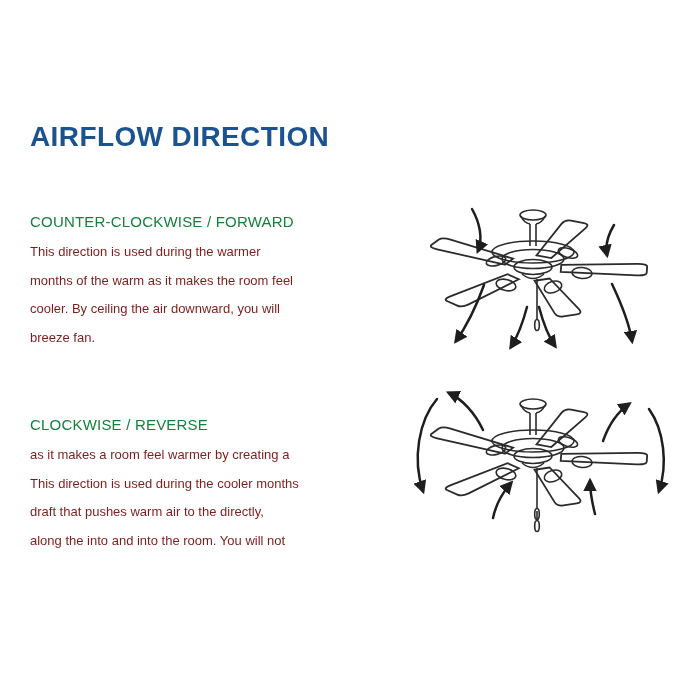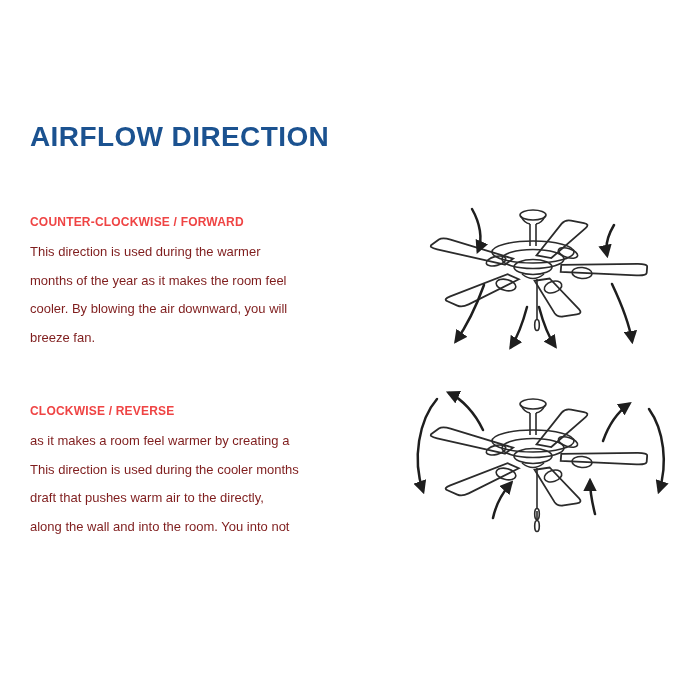--- a/index.html
+++ b/index.html
@@ -18,28 +18,28 @@
     top: 122px;
     margin: 0;
     font-size: 28px;
     line-height: 30px;
     font-weight: 800;
     letter-spacing: 0.4px;
     color: #1b5290;
   }
   .sec { position: absolute; left: 30px; width: 372px; }
   .sec-1 { top: 211px; }
-  .sec-2 { top: 400px; }
+  .sec-2 { top: 414px; }
   .sec h2 {
     margin: 0 0 5px 0;
-    font-size: 12px;
+    font-size: 15px;
     line-height: 22px;
-    font-weight: 700;
+    font-weight: 400;
     letter-spacing: 0.2px;
-    color: #ef4444;
+    color: #15803d;
   }
   .body-line {
     font-size: 13px;
     line-height: 28.6px;
     color: #7f1d1d;
     white-space: nowrap;
   }
   .fan { position: absolute; }
   .fan-1 { left: 400px; top: 195px; width: 300px; height: 190px; }
   .fan-2 { left: 395px; top: 385px; width: 300px; height: 215px; }
@@ -51,33 +51,33 @@
 <body>
 
 <div class="page">
 
   <h1 class="title">AIRFLOW DIRECTION</h1>
 
   <section class="sec sec-1">
     <h2>COUNTER-CLOCKWISE / FORWARD</h2>
     <div>
       <div class="body-line">This direction is used during the warmer</div>
-      <div class="body-line">months of the year as it makes the room feel</div>
-      <div class="body-line">cooler. By blowing the air downward, you will</div>
+      <div class="body-line">months of the warm as it makes the room feel</div>
+      <div class="body-line">cooler. By ceiling the air downward, you will</div>
       <div class="body-line">breeze fan.</div>
     </div>
   </section>
 
   <section class="sec sec-2">
     <h2>CLOCKWISE / REVERSE</h2>
     <div>
       <div class="body-line">as it makes a room feel warmer by creating a</div>
       <div class="body-line">This direction is used during the cooler months</div>
       <div class="body-line">draft that pushes warm air to the directly,</div>
-      <div class="body-line">along the wall and into the room. You into not</div>
+      <div class="body-line">along the into and into the room. You will not</div>
     </div>
   </section>
 
   <div class="fan fan-1">
     <svg width="300" height="190" viewBox="0 0 300 190" xmlns="http://www.w3.org/2000/svg">
       <defs>
         <marker id="ah" viewBox="0 0 10 10" refX="7.5" refY="5" markerWidth="5.4" markerHeight="5.4" orient="auto-start-reverse">
           <path d="M0,0 L10,5 L0,10 z" fill="#1e1e1e"></path>
         </marker>
         <g id="fan-body">

